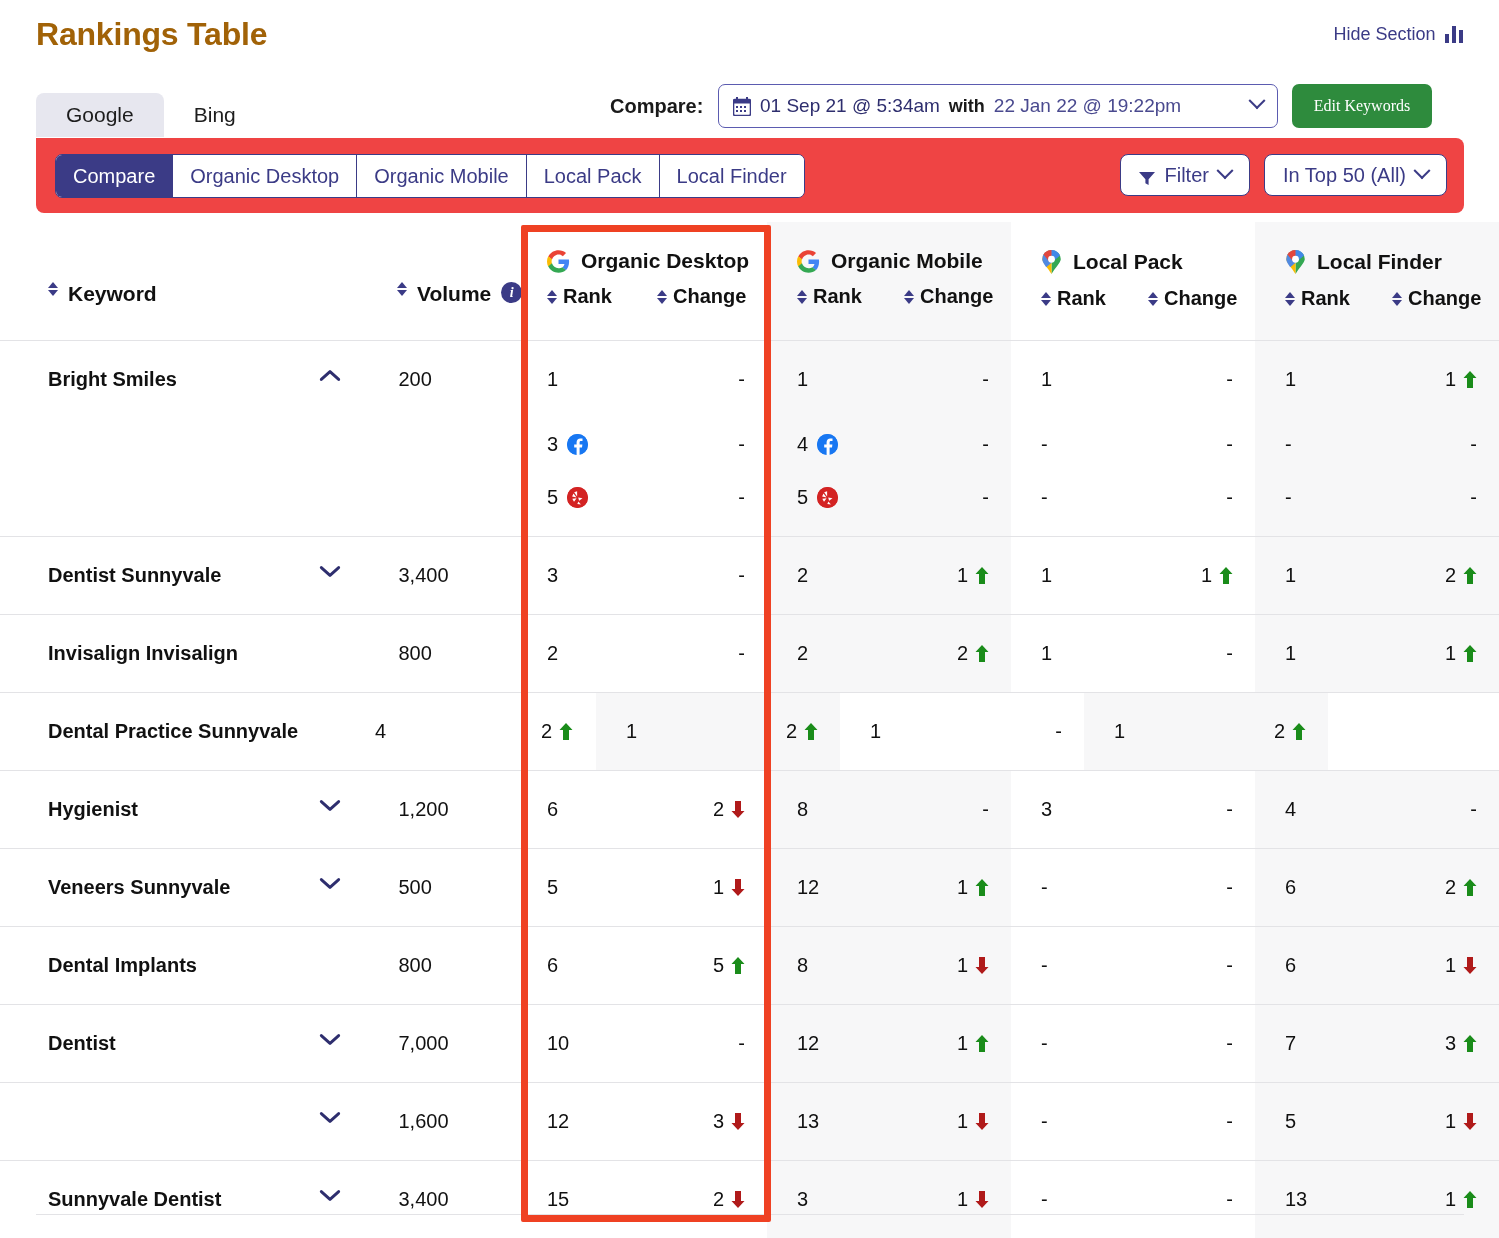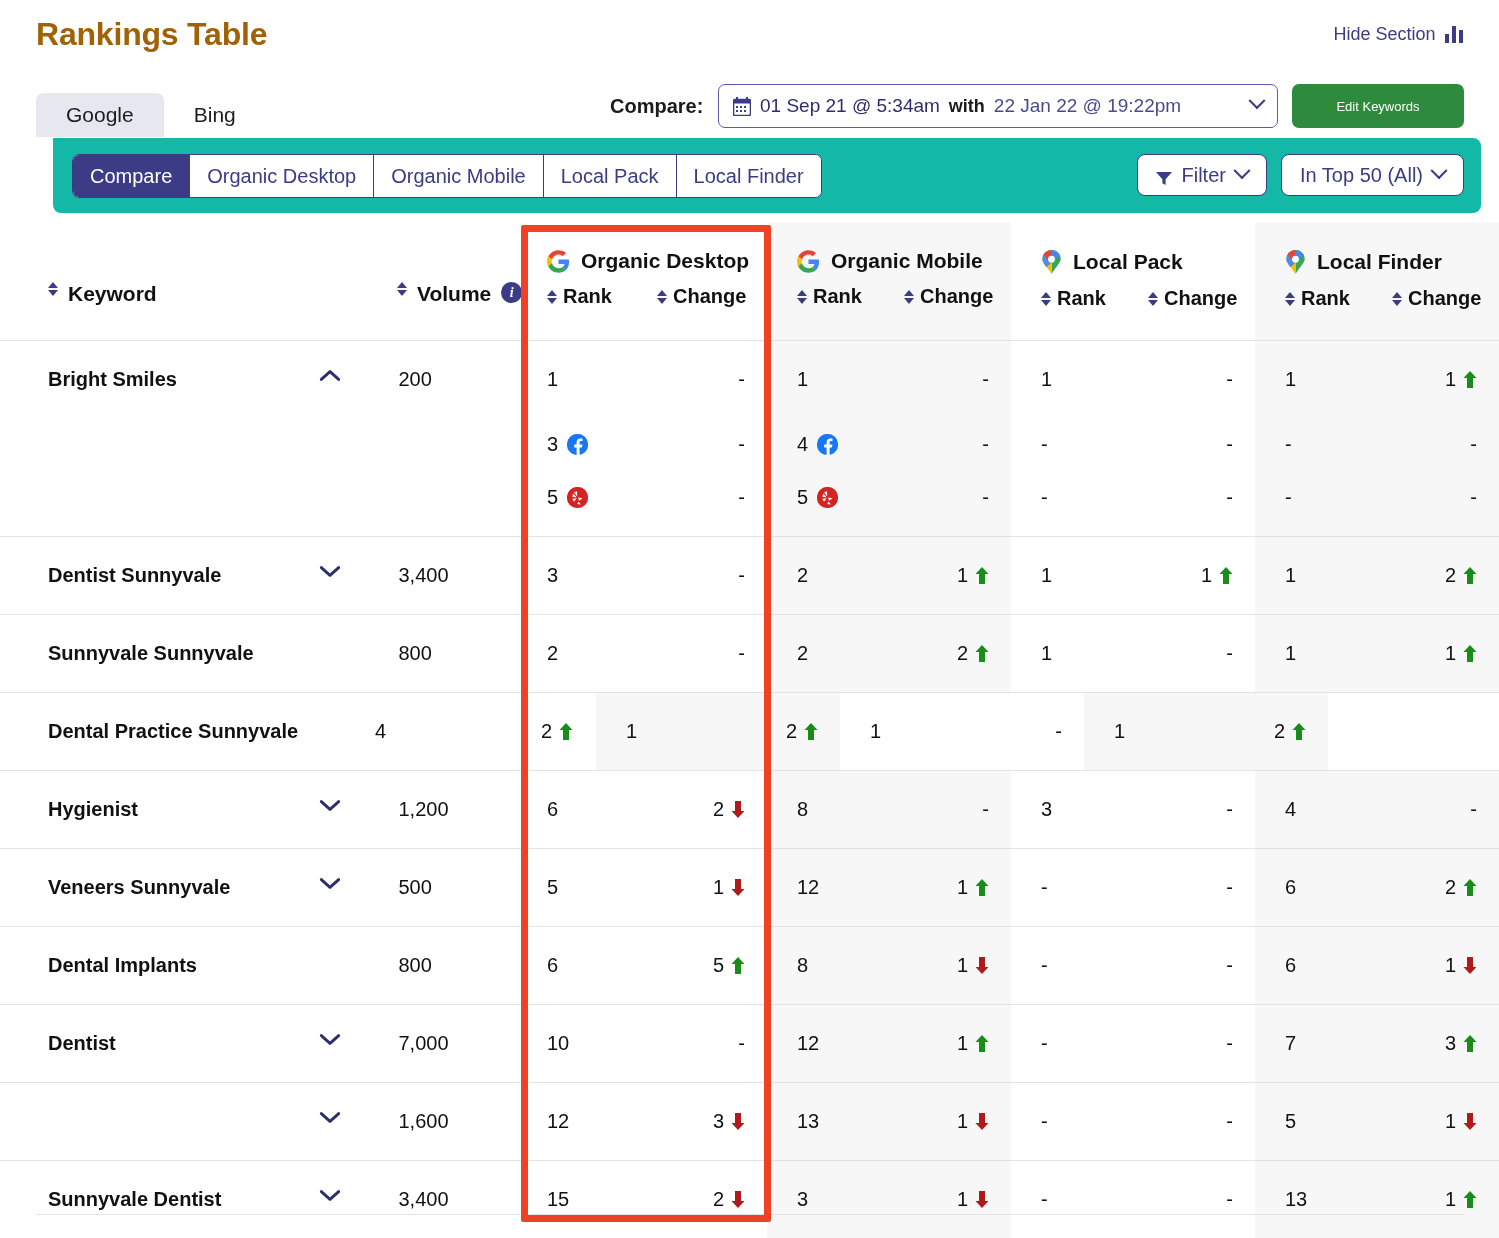--- a/index.html
+++ b/index.html
@@ -60,29 +60,29 @@
   .date-a { font-size: 19px; color: #2e2e6e; }
   .date-with { font-size: 18px; color: #1a1a1a; font-weight: bold; }
   .date-b { font-size: 19px; color: #4a4a8f; }
   .dp-caret { margin-left: auto; }
   .caret {
     display: inline-block; width: 12px; height: 12px;
     border-right: 2.6px solid #3b3b86; border-bottom: 2.6px solid #3b3b86;
     transform: rotate(45deg) translate(-3px,-3px);
   }
   .edit-keywords {
-    position: absolute; left: 1292px; top: 84px; width: 172px; height: 44px;
+    position: absolute; left: 1292px; top: 84px; width: 140px; height: 44px;
     background: #2e8b3d; color: #fff; border: none; border-radius: 7px;
-    font-size: 13px; font-family: Liberation Sans, sans-serif; cursor: pointer;
+    font-size: 16px; font-family: Liberation Serif, serif; cursor: pointer;
   }
 
   
   .sub-toolbar {
-    position: absolute; left: 53px; top: 138px; width: 1428px; height: 75px;
-    background: #14b8a6; border-radius: 0 8px 8px 8px;
+    position: absolute; left: 36px; top: 138px; width: 1428px; height: 75px;
+    background: #ef4444; border-radius: 0 8px 8px 8px;
   }
   .view-tabs {
     position: absolute; left: 19px; top: 16px;
     display: flex; align-items: stretch;
     border: 1.5px solid #3b3b86; border-radius: 7px; overflow: hidden;
     background: #fff;
   }
   .view-tab {
     padding: 0 17px; height: 42px; display: flex; align-items: center;
     font-size: 20px; color: #3b3b86; cursor: pointer;
@@ -630,21 +630,21 @@
                   <svg class="arrow-up" viewBox="0 0 14 17">
                     <path d="M7 0 L13.5 7 H10 V17 H4 V7 H0.5 Z" fill="#1a8c1a"></path>
                   </svg>
                 </span>
               </div>
             </div>
           </div>
         </div>
         <div class="trow drow">
           <div class="cell c-keyword" style="height: 77px;">
-            <div class="kw-name">Sunnyvale Sunnyvale</div>
+            <div class="kw-name">Invisalign Invisalign</div>
           </div>
           <div class="cell c-vol" style="height: 77px;">
             <div class="vol-val">800</div>
           </div>
           <div class="cell c-group od" style="height: 77px;">
             <div class="grp-cells">
               <div class="subline">
                 <span class="sub-rank">
                   <span>2</span>
                 </span>

